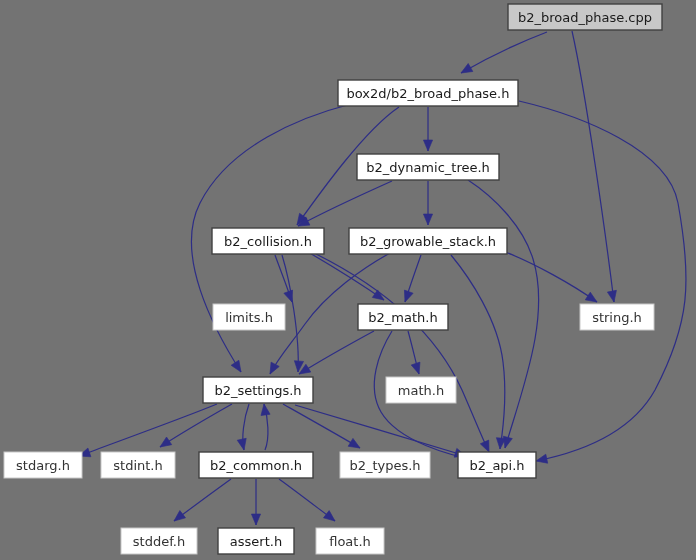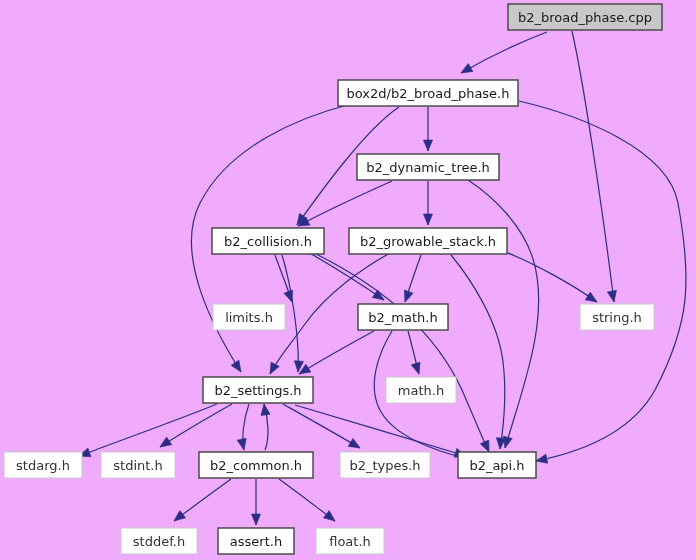--- a/index.html
+++ b/index.html
@@ -4,21 +4,21 @@
 <style>
   html, body {
     margin: 0;
     padding: 0;
     background: #ffffff;
   }
   #graph-root {
     position: relative;
     width: 696px;
     height: 560px;
-    background: #f0abfc;
+    background: #737373;
     font-family: "DejaVu Sans", "Liberation Sans", sans-serif;
     overflow: hidden;
   }
   svg#graph-canvas {
     position: absolute;
     top: 0;
     left: 0;
     width: 696px;
     height: 560px;
     display: block;

